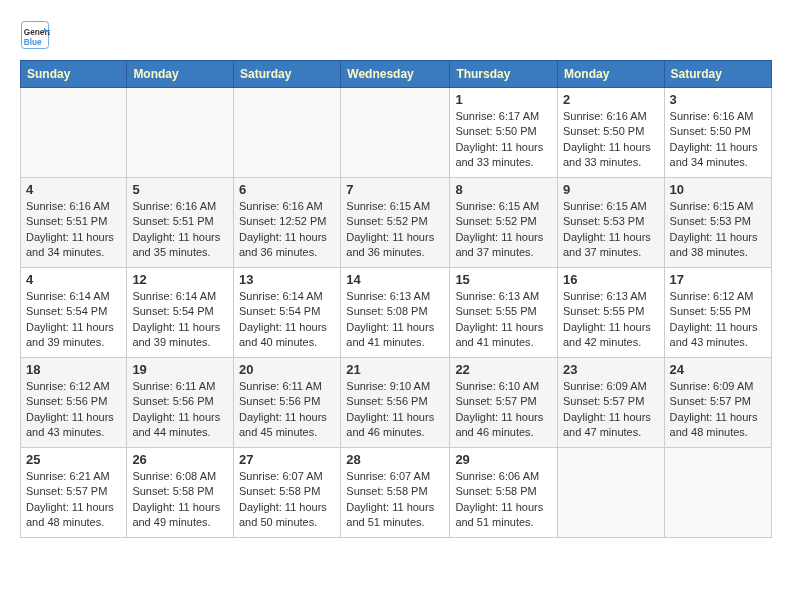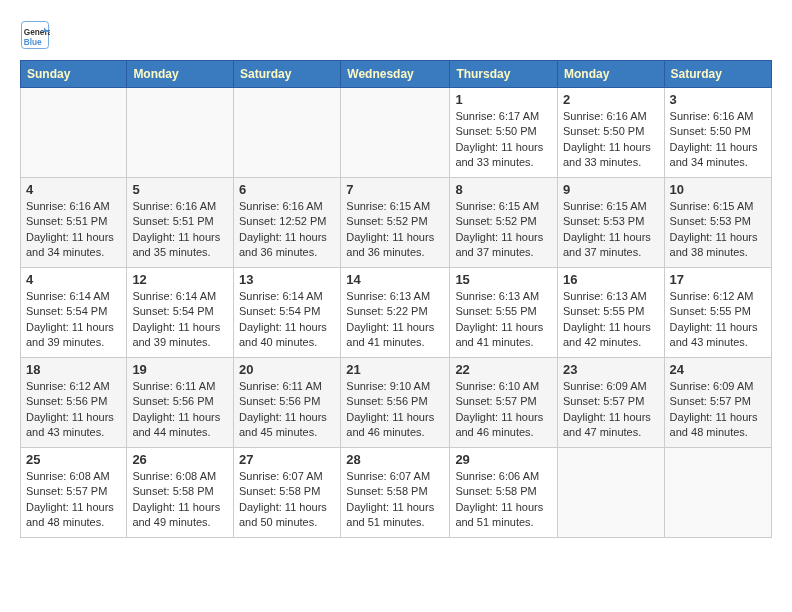--- a/index.html
+++ b/index.html
@@ -209,21 +209,21 @@
         <td>
           <span class="day-num">13</span>
           <div class="day-info">Sunrise: 6:14 AM
 Sunset: 5:54 PM
 Daylight: 11 hours
 and 40 minutes.</div>
         </td>
         <td>
           <span class="day-num">14</span>
           <div class="day-info">Sunrise: 6:13 AM
-Sunset: 5:22 PM
+Sunset: 5:08 PM
 Daylight: 11 hours
 and 41 minutes.</div>
         </td>
         <td>
           <span class="day-num">15</span>
           <div class="day-info">Sunrise: 6:13 AM
 Sunset: 5:55 PM
 Daylight: 11 hours
 and 41 minutes.</div>
         </td>
@@ -289,21 +289,21 @@
           <span class="day-num">24</span>
           <div class="day-info">Sunrise: 6:09 AM
 Sunset: 5:57 PM
 Daylight: 11 hours
 and 48 minutes.</div>
         </td>
       </tr>
       <tr>
         <td>
           <span class="day-num">25</span>
-          <div class="day-info">Sunrise: 6:08 AM
+          <div class="day-info">Sunrise: 6:21 AM
 Sunset: 5:57 PM
 Daylight: 11 hours
 and 48 minutes.</div>
         </td>
         <td>
           <span class="day-num">26</span>
           <div class="day-info">Sunrise: 6:08 AM
 Sunset: 5:58 PM
 Daylight: 11 hours
 and 49 minutes.</div>

